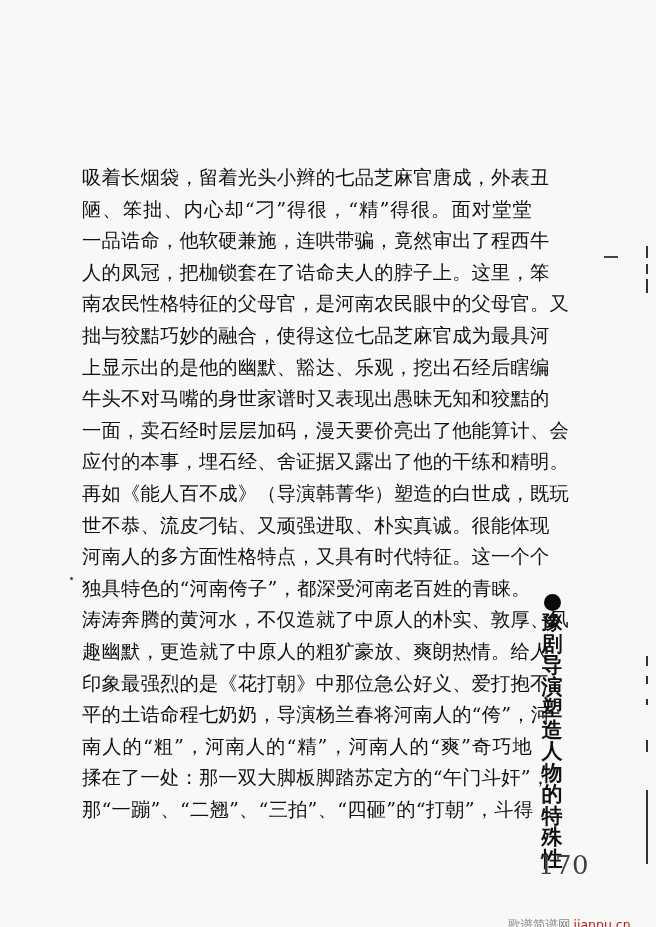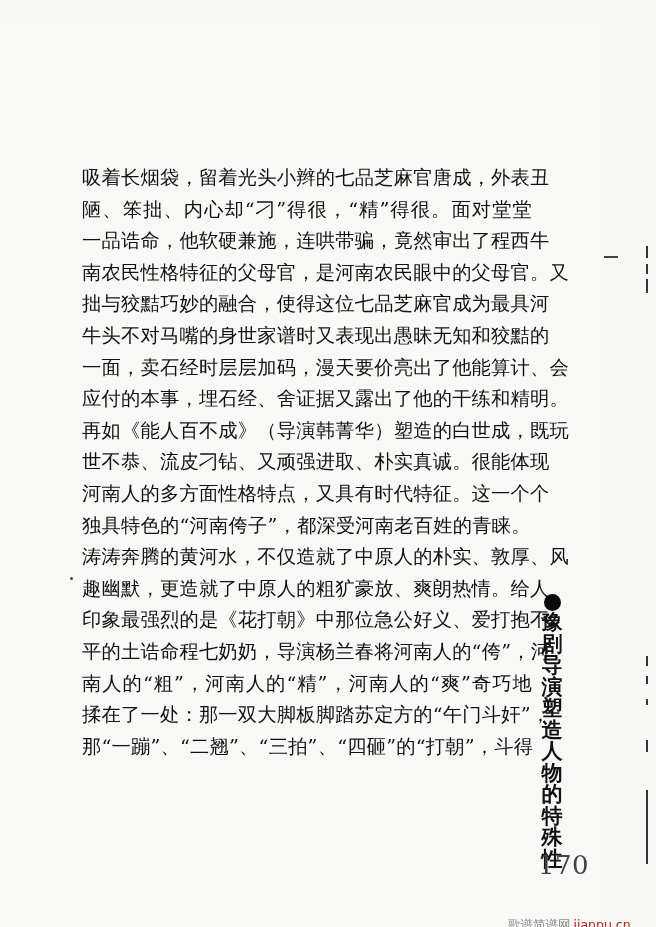--- a/index.html
+++ b/index.html
@@ -122,22 +122,24 @@
 
 <div class="page">
 
   <div class="top-tick"></div>
   <div class="left-dot"></div>
 
   <div class="text-block">
     <div class="line">吸着长烟袋，留着光头小辫的七品芝麻官唐成，外表丑</div>
     <div class="line">陋、笨拙、内心却“刁”得很，“精”得很。面对堂堂</div>
     <div class="line">一品诰命，他软硬兼施，连哄带骗，竟然审出了程西牛</div>
+    <div class="line">人的凤冠，把枷锁套在了诰命夫人的脖子上。这里，笨</div>
     <div class="line">南农民性格特征的父母官，是河南农民眼中的父母官。又</div>
     <div class="line">拙与狡黠巧妙的融合，使得这位七品芝麻官成为最具河</div>
+    <div class="line">上显示出的是他的幽默、豁达、乐观，挖出石经后瞎编</div>
     <div class="line">牛头不对马嘴的身世家谱时又表现出愚昧无知和狡黠的</div>
     <div class="line">一面，卖石经时层层加码，漫天要价亮出了他能算计、会</div>
     <div class="line">应付的本事，埋石经、舍证据又露出了他的干练和精明。</div>
     <div class="line">再如《能人百不成》（导演韩菁华）塑造的白世成，既玩</div>
     <div class="line">世不恭、流皮刁钻、又顽强进取、朴实真诚。很能体现</div>
     <div class="line">河南人的多方面性格特点，又具有时代特征。这一个个</div>
     <div class="line last">独具特色的“河南侉子”，都深受河南老百姓的青睐。</div>
     <div class="line">涛涛奔腾的黄河水，不仅造就了中原人的朴实、敦厚、风</div>
     <div class="line">趣幽默，更造就了中原人的粗犷豪放、爽朗热情。给人</div>
     <div class="line">印象最强烈的是《花打朝》中那位急公好义、爱打抱不</div>

